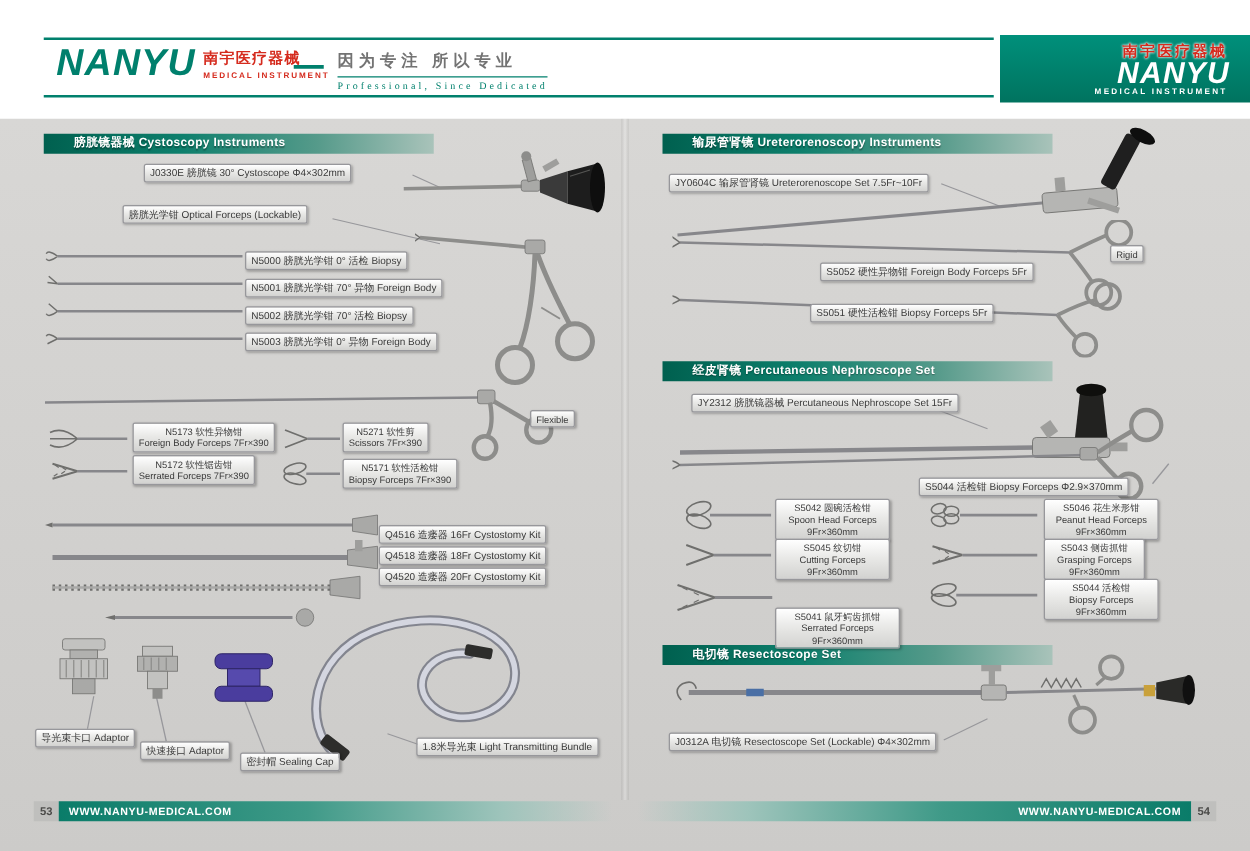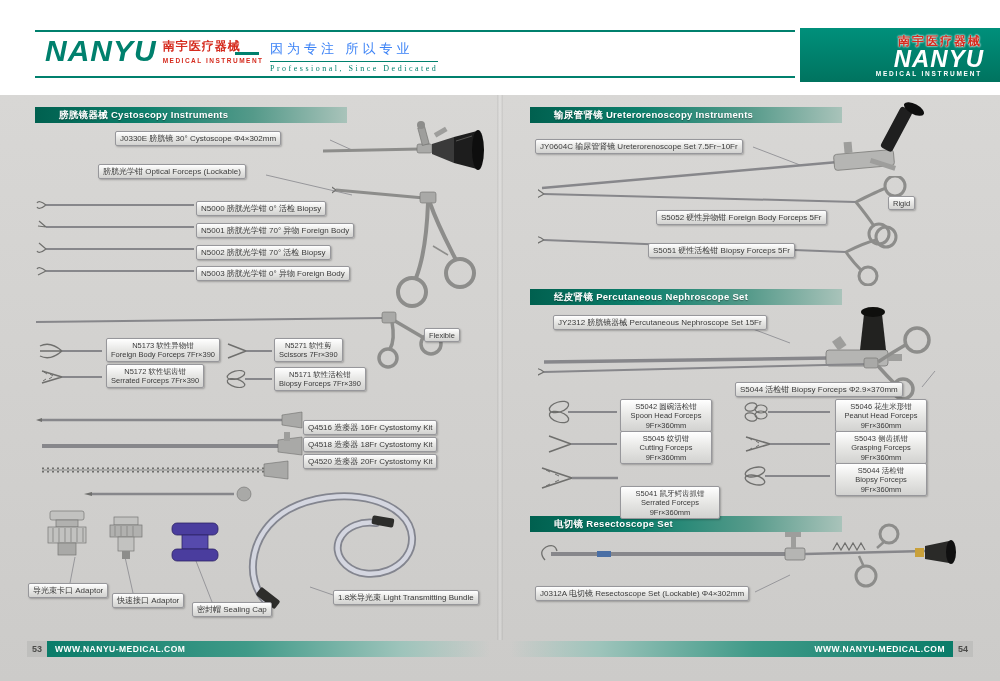--- a/index.html
+++ b/index.html
@@ -8,21 +8,21 @@
   
   .header{position:absolute;left:0;top:0;width:1000px;height:110px;background:#ffffff;}
   .hr-line{position:absolute;left:35px;width:760px;height:2px;background:#00806d;}
   .logo-left{position:absolute;left:45px;top:34px;display:flex;align-items:flex-start;}
   .logo-nanyu{font-size:30px;font-weight:bold;font-style:italic;color:#00806d;letter-spacing:1px;line-height:34px;}
   .logo-side{margin-left:6px;margin-top:4px;}
   .logo-cn-red{display:block;font-size:12px;font-weight:bold;color:#d52b1e;letter-spacing:1px;}
   .logo-sub-red{display:block;font-size:6.5px;font-weight:bold;color:#d52b1e;letter-spacing:1.5px;margin-top:2px;}
   .logo-dash{position:absolute;left:235px;top:52px;width:24px;height:3px;background:#00806d;}
   .slogan{position:absolute;left:270px;top:40px;}
-  .slogan-cn{font-size:13px;font-weight:normal;color:#3b82f6;letter-spacing:4px;}
+  .slogan-cn{font-size:13px;font-weight:bold;color:#737373;letter-spacing:4px;}
   .slogan-en{font-size:8px;color:#00806d;letter-spacing:2.5px;margin-top:3px;border-top:1px solid #00806d;padding-top:2px;font-family:Liberation Serif, serif;}
   .logo-right{position:absolute;left:800px;top:28px;width:200px;height:54px;background:linear-gradient(180deg,#00907b,#00735f);}
   .lr-cn{position:absolute;right:18px;top:5px;font-size:12px;font-weight:bold;color:#d52b1e;letter-spacing:2px;text-shadow:0 0 2px #ffffff,0 0 2px #ffffff;}
   .lr-name{position:absolute;right:16px;top:17px;font-size:24px;font-weight:bold;font-style:italic;color:#ffffff;letter-spacing:1px;}
   .lr-sub{position:absolute;right:18px;top:42px;font-size:6.5px;font-weight:bold;color:#ffffff;letter-spacing:1.8px;}
   
   .content{position:absolute;left:0;top:95px;width:1000px;height:586px;background:linear-gradient(180deg,#d8d7d5,#cccbc9);}
   .gutter{position:absolute;left:497px;top:0;width:6px;height:545px;background:linear-gradient(90deg,rgba(0,0,0,.07),rgba(255,255,255,.25),rgba(0,0,0,.07));}
   .sec{position:absolute;height:16px;width:312px;background:linear-gradient(90deg,#00604f,#0d7f6c 35%,#559a8a 70%,#a9c3ba 100%);color:#fff;font-weight:bold;font-size:9.5px;line-height:16px;padding-left:24px;box-sizing:border-box;letter-spacing:.3px;text-shadow:0 1px 1px rgba(0,0,0,.35);}
   .lb{position:absolute;background:linear-gradient(180deg,#ffffff,#e9e9e7 45%,#d2d2d0);border:1px solid #97979b;border-radius:2px;font-size:8px;color:#3a3a3a;text-align:center;padding:2px 4px 1px;white-space:nowrap;box-shadow:1px 1px 2px rgba(0,0,0,.25);line-height:1.25;box-sizing:border-box;}
@@ -388,21 +388,21 @@
   <div class="lb small wrap" style="left:835px;top:399px;width:92px">
     <span class="s">S5046 花生米形钳</span>
     <span class="s">Peanut Head Forceps</span>
     <span class="s">9Fr×360mm</span>
   </div>
   <div class="lb small wrap" style="left:620px;top:431px;width:92px">
     <span class="s">S5045 纹切钳</span>
     <span class="s">Cutting Forceps</span>
     <span class="s">9Fr×360mm</span>
   </div>
-  <div class="lb small wrap" style="left:835px;top:431px;width:92px">
+  <div class="lb small wrap" style="left:835px;top:431px;width:81px">
     <span class="s">S5043 侧齿抓钳</span>
     <span class="s">Grasping Forceps</span>
     <span class="s">9Fr×360mm</span>
   </div>
   <div class="lb small wrap" style="left:620px;top:486px;width:100px">
     <span class="s">S5041 鼠牙鳄齿抓钳</span>
     <span class="s">Serrated Forceps</span>
     <span class="s">9Fr×360mm</span>
   </div>
   <div class="lb small wrap" style="left:835px;top:463px;width:92px">

